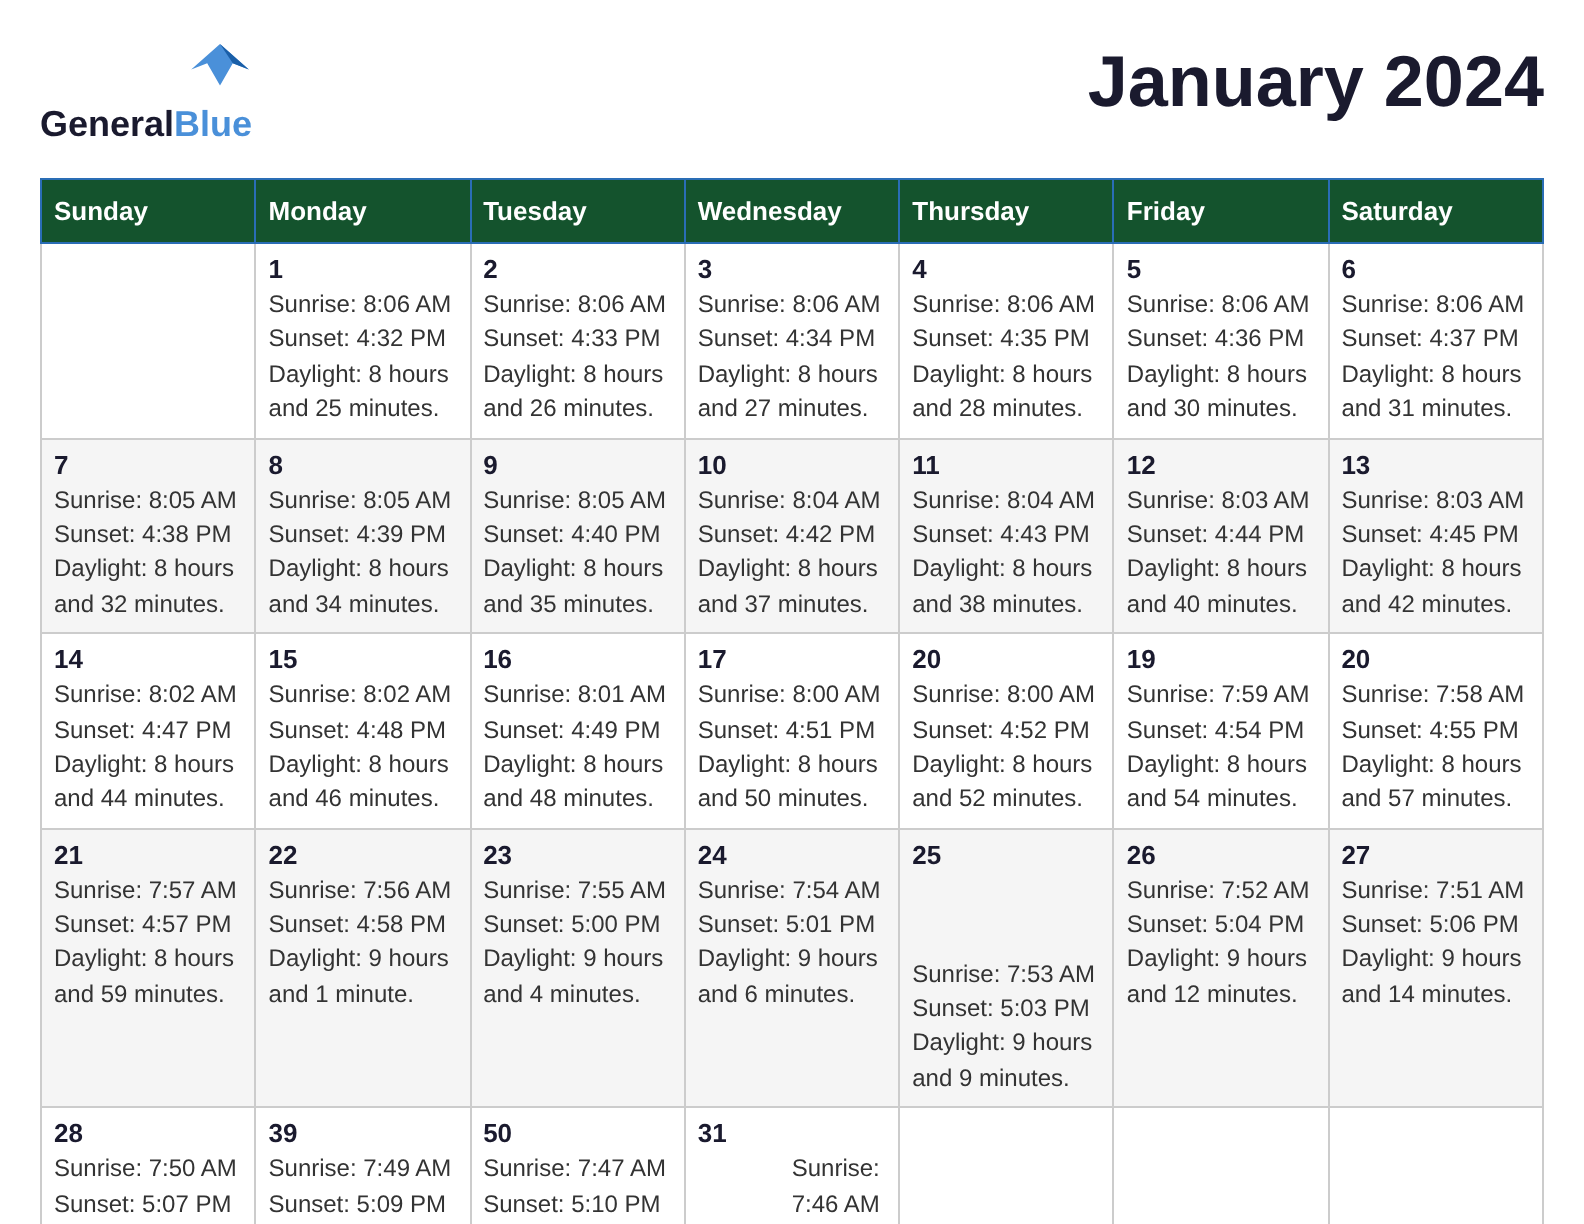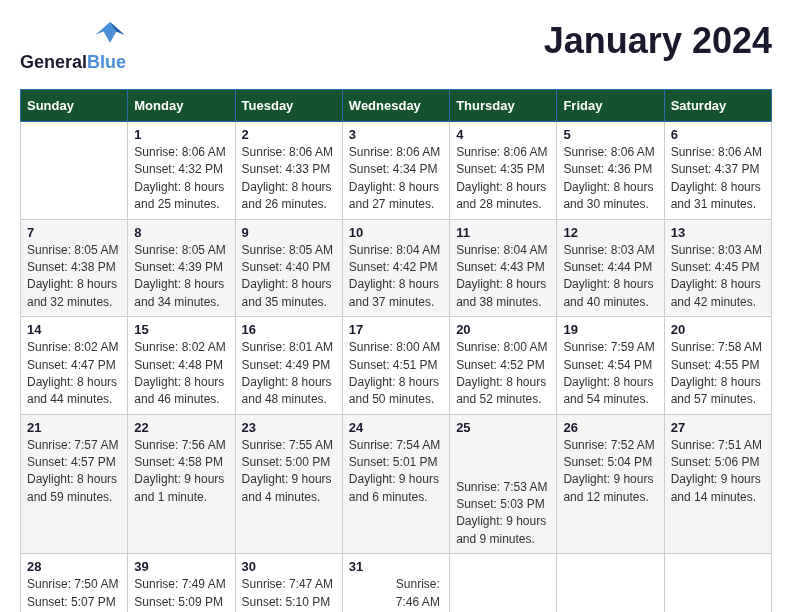--- a/index.html
+++ b/index.html
@@ -318,21 +318,21 @@
 and 17 minutes.</div>
         </td>
         <td>
           <span class="day-number">39</span>
           <div class="day-info" style="white-space: pre-line;">Sunrise: 7:49 AM
 Sunset: 5:09 PM
 Daylight: 9 hours
 and 20 minutes.</div>
         </td>
         <td>
-          <span class="day-number">30</span>
+          <span class="day-number">50</span>
           <div class="day-info" style="white-space: pre-line;">Sunrise: 7:47 AM
 Sunset: 5:10 PM
 Daylight: 9 hours
 and 22 minutes.</div>
         </td>
         <td>
           <span class="day-number">31</span>
           <div class="day-info" style="white-space: pre-line; margin-left: 47px;">Sunrise: 7:46 AM
 Sunset: 5:12 PM
 Daylight: 9 hours

